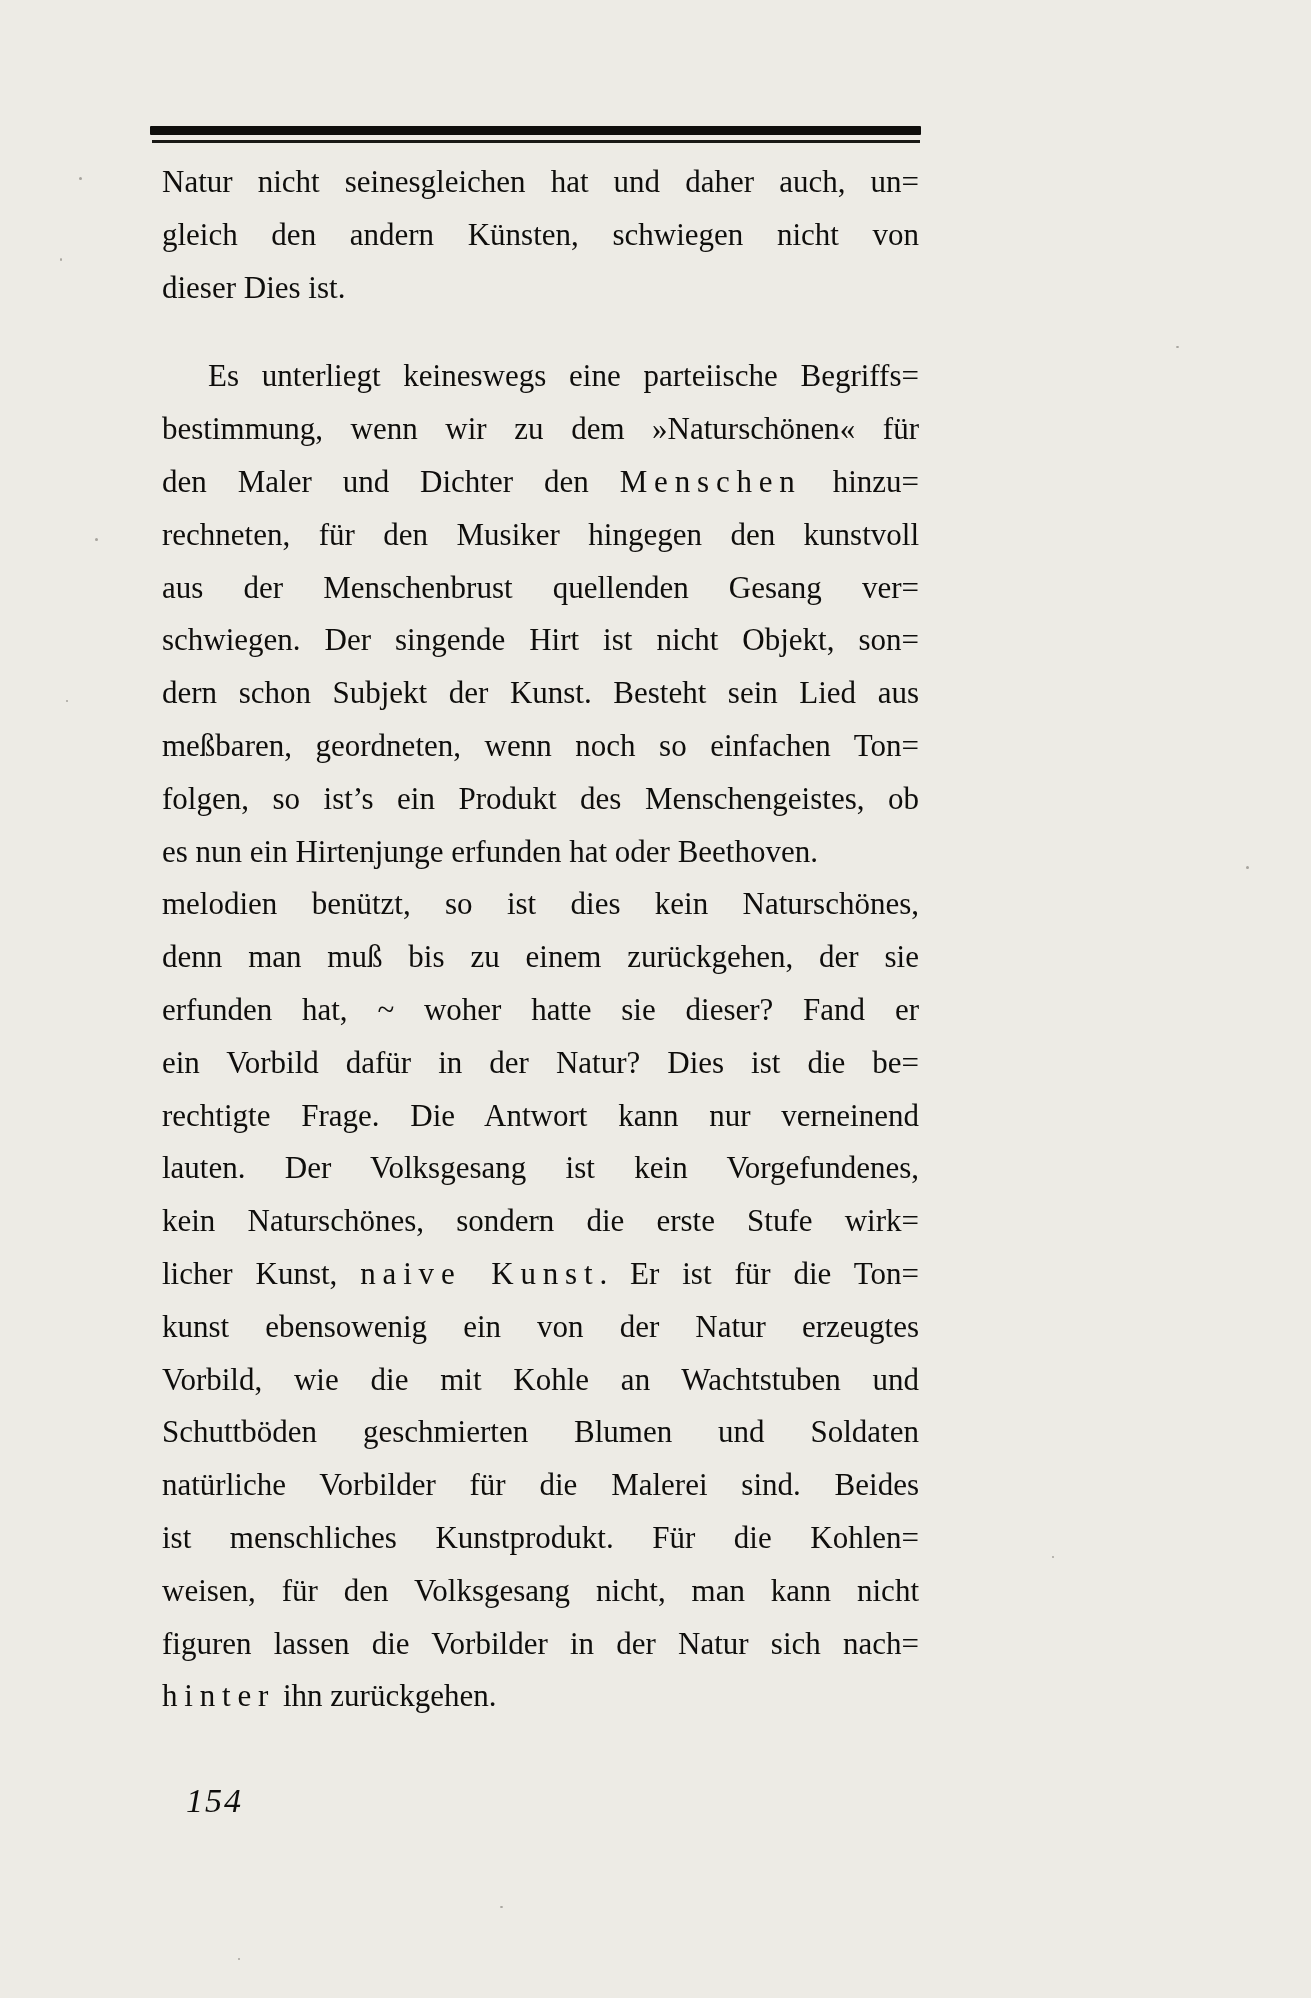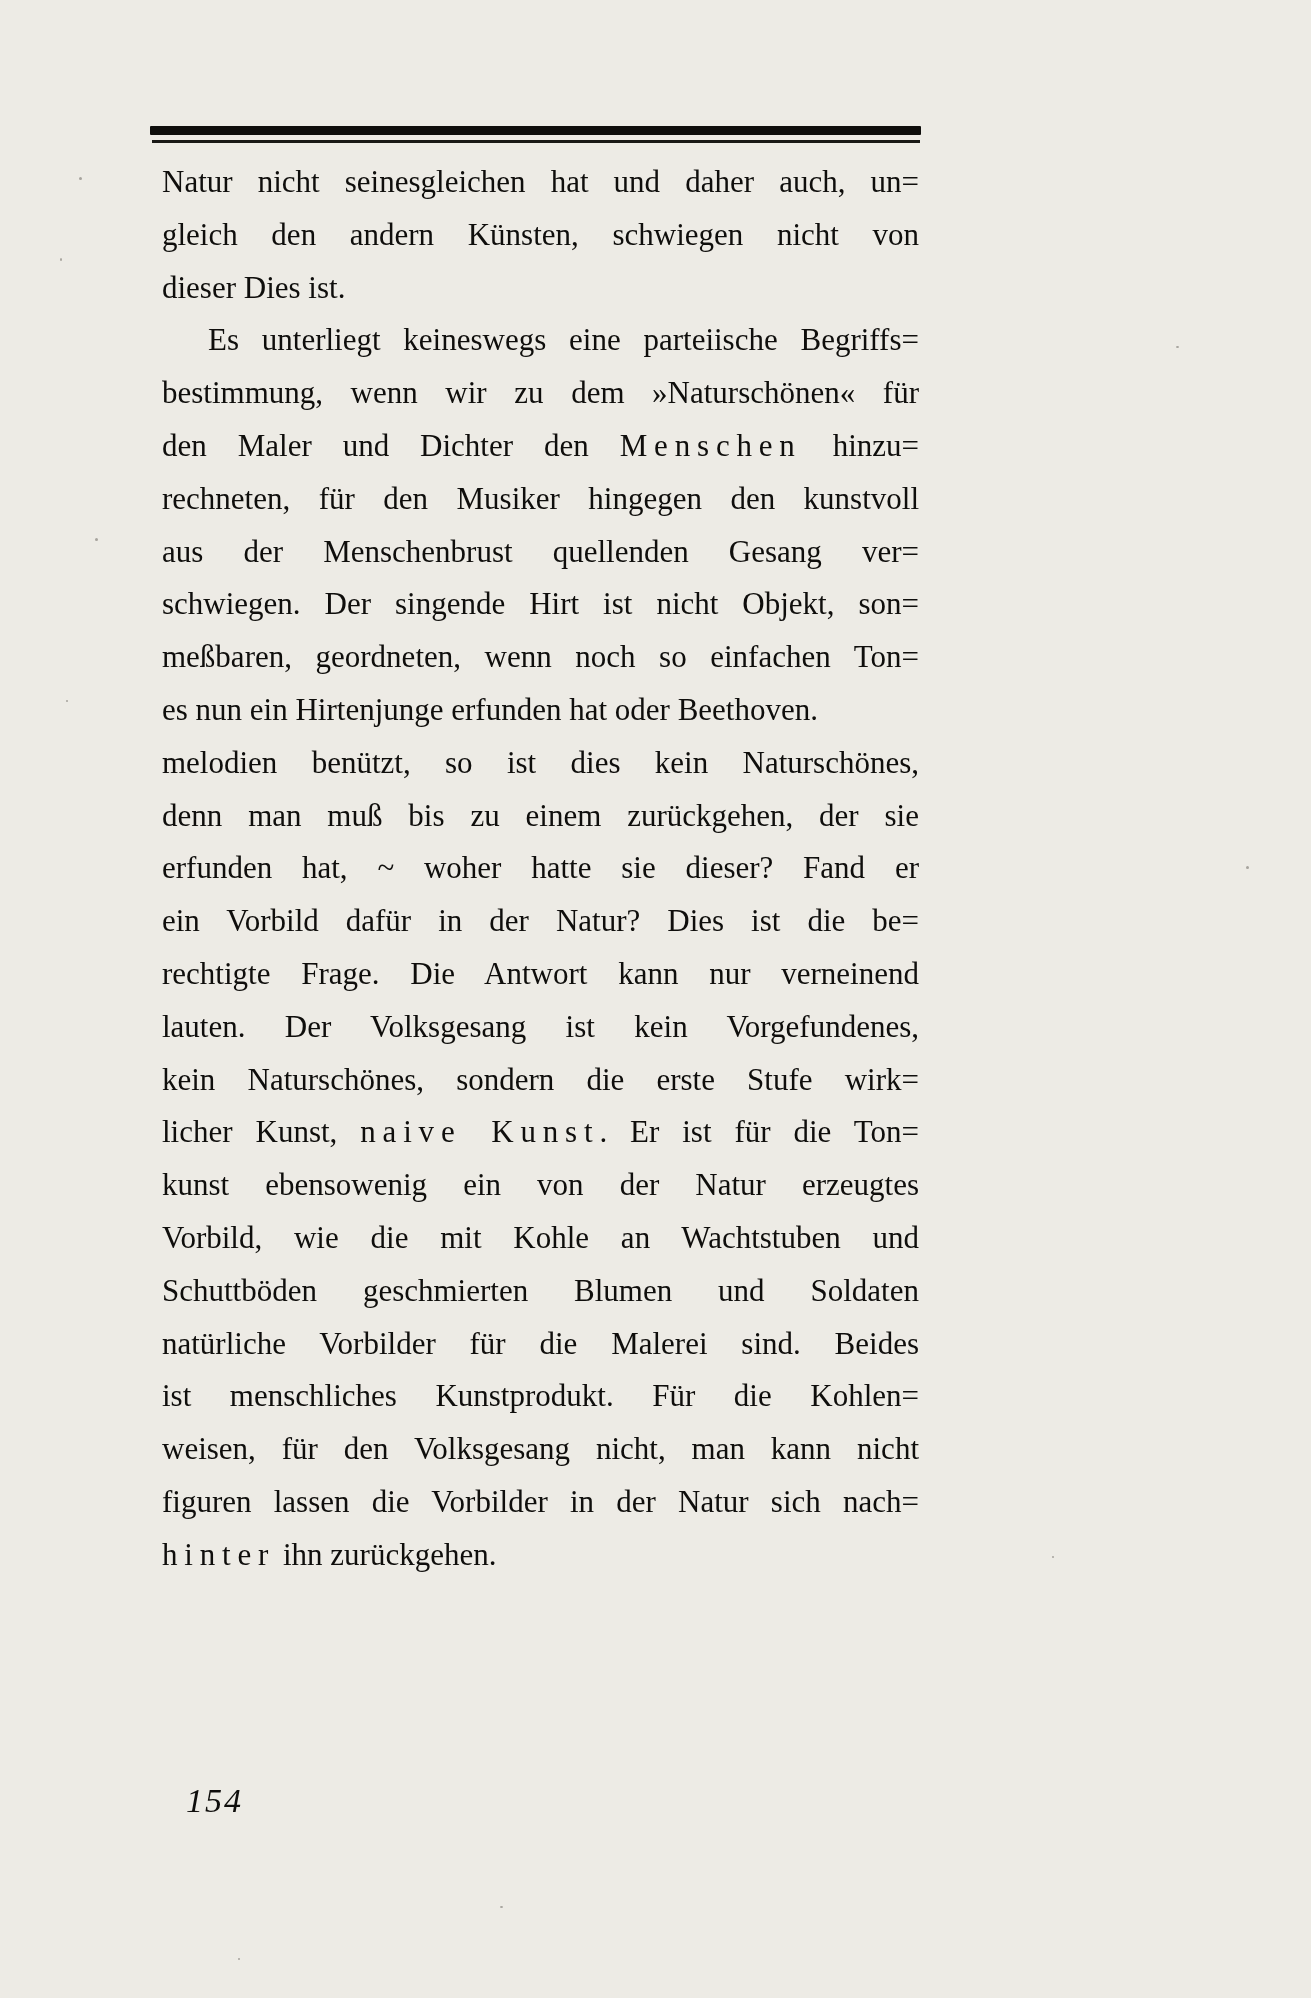--- a/index.html
+++ b/index.html
@@ -27,21 +27,21 @@
   }
   .line {
     font-size:31px;
     line-height:52.8px;
     text-align:justify;
     text-align-last:justify;
     -moz-text-align-last:justify;
     white-space:nowrap;
   }
   .line.end { text-align-last:left; -moz-text-align-last:left; }
-  .line.indent { text-indent:46px; }
+  .line.indent { text-indent:46px;margin-top:36px; }
   .sp { letter-spacing:0.22em; }
   .pagenum {
     position:absolute; left:186px; top:1782px;
     font-size:34px; letter-spacing:2px;font-style:italic;
   }
   
   .speck { position:absolute; background:#6d6a63; border-radius:50%; opacity:.55; }
 </style>
 </head>
 <body>
@@ -54,21 +54,23 @@
   <div class="textblock">
       <div class="line"><span>Natur nicht seinesgleichen hat und daher auch, un=</span></div>
       <div class="line"><span>gleich den andern Künsten, schwiegen nicht von</span></div>
       <div class="line end"><span>dieser Dies ist.</span></div>
       <div class="line indent"><span>Es unterliegt keineswegs eine parteiische Begriffs=</span></div>
       <div class="line"><span>bestimmung, wenn wir zu dem »Naturschönen« für</span></div>
       <div class="line"><span>den Maler und Dichter den </span><span class="sp">Menschen</span><span> hinzu=</span></div>
       <div class="line"><span>rechneten, für den Musiker hingegen den kunstvoll</span></div>
       <div class="line"><span>aus der Menschenbrust quellenden Gesang ver=</span></div>
       <div class="line"><span>schwiegen. Der singende Hirt ist nicht Objekt, son=</span></div>
+      <div class="line"><span>dern schon Subjekt der Kunst. Besteht sein Lied aus</span></div>
       <div class="line"><span>meßbaren, geordneten, wenn noch so einfachen Ton=</span></div>
+      <div class="line"><span>folgen, so ist’s ein Produkt des Menschengeistes, ob</span></div>
       <div class="line end"><span>es nun ein Hirtenjunge erfunden hat oder Beethoven.</span></div>
       <div class="line"><span>melodien benützt, so ist dies kein Naturschönes,</span></div>
       <div class="line"><span>denn man muß bis zu einem zurückgehen, der sie</span></div>
       <div class="line"><span>erfunden hat, ~ woher hatte sie dieser? Fand er</span></div>
       <div class="line"><span>ein Vorbild dafür in der Natur? Dies ist die be=</span></div>
       <div class="line"><span>rechtigte Frage. Die Antwort kann nur verneinend</span></div>
       <div class="line"><span>lauten. Der Volksgesang ist kein Vorgefundenes,</span></div>
       <div class="line"><span>kein Naturschönes, sondern die erste Stufe wirk=</span></div>
       <div class="line"><span>licher Kunst, </span><span class="sp">naive Kunst</span><span>. Er ist für die Ton=</span></div>
       <div class="line"><span>kunst ebensowenig ein von der Natur erzeugtes</span></div>

